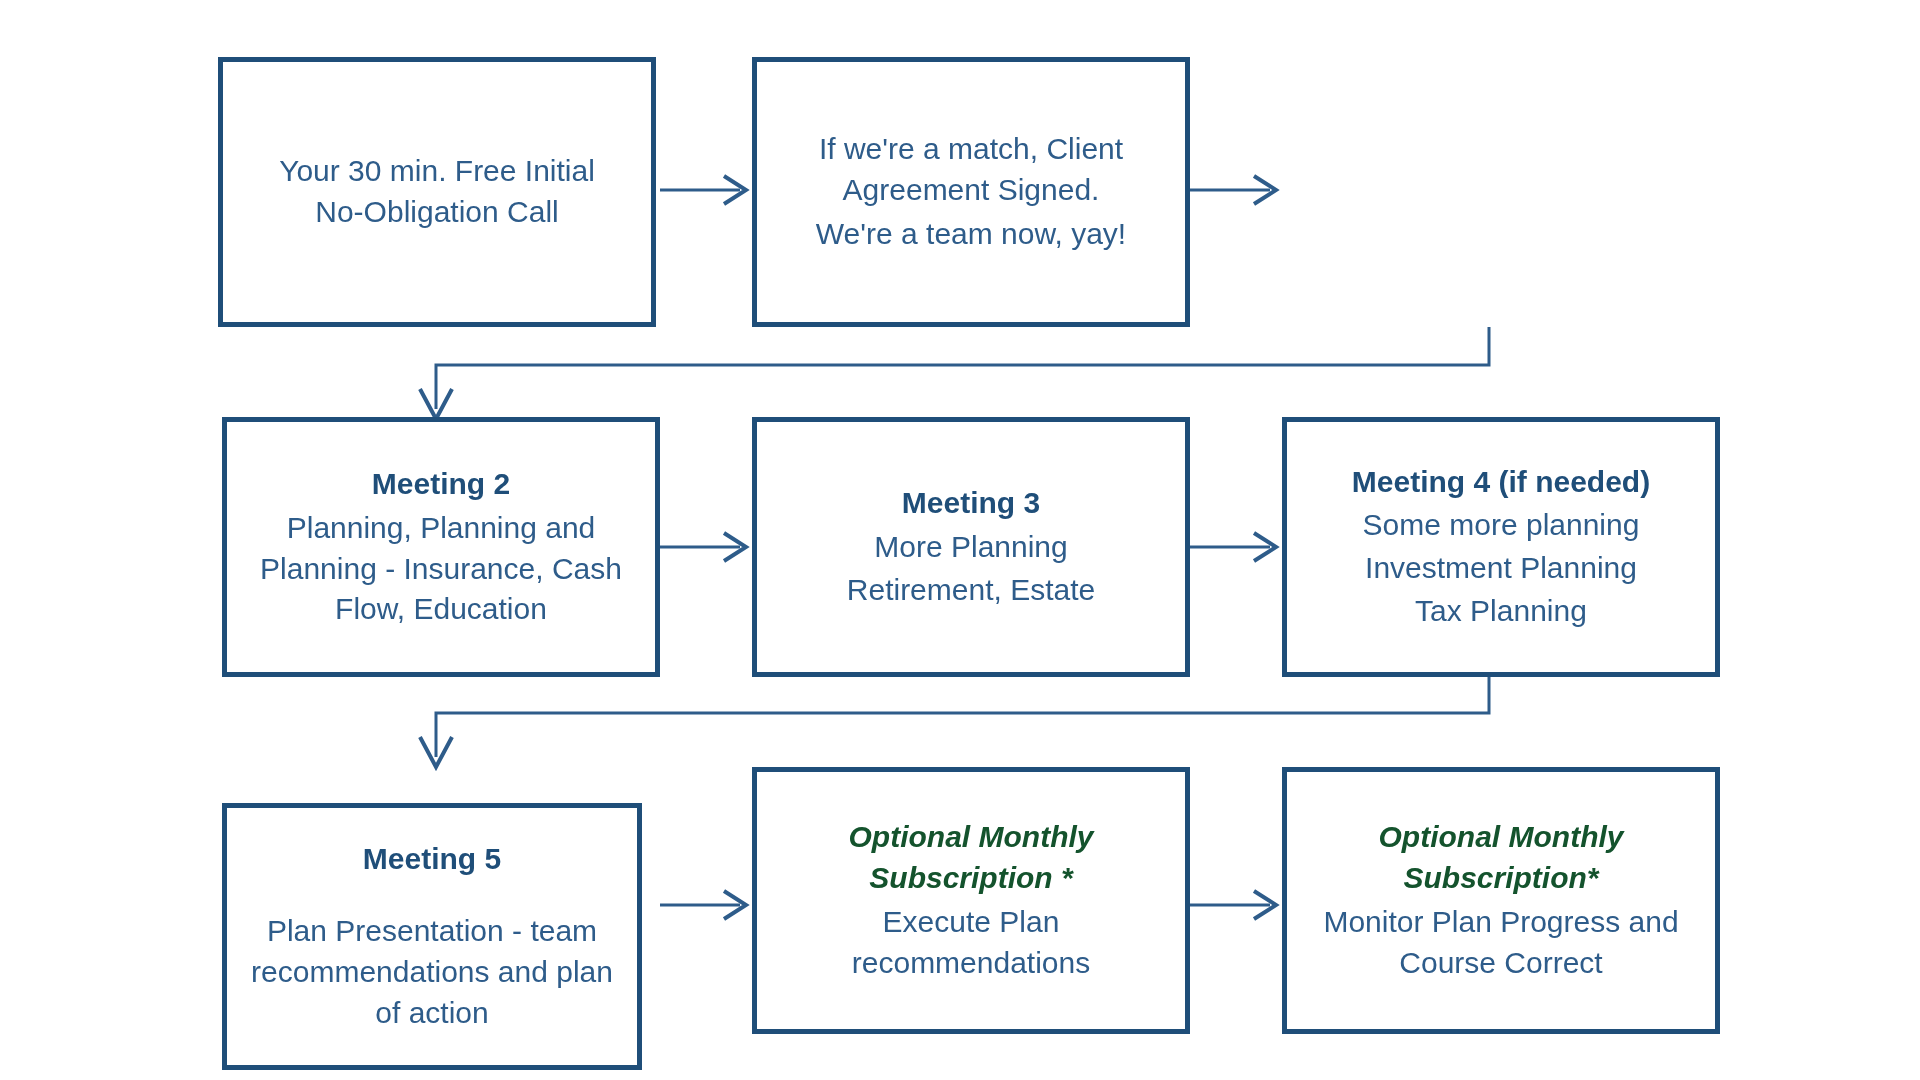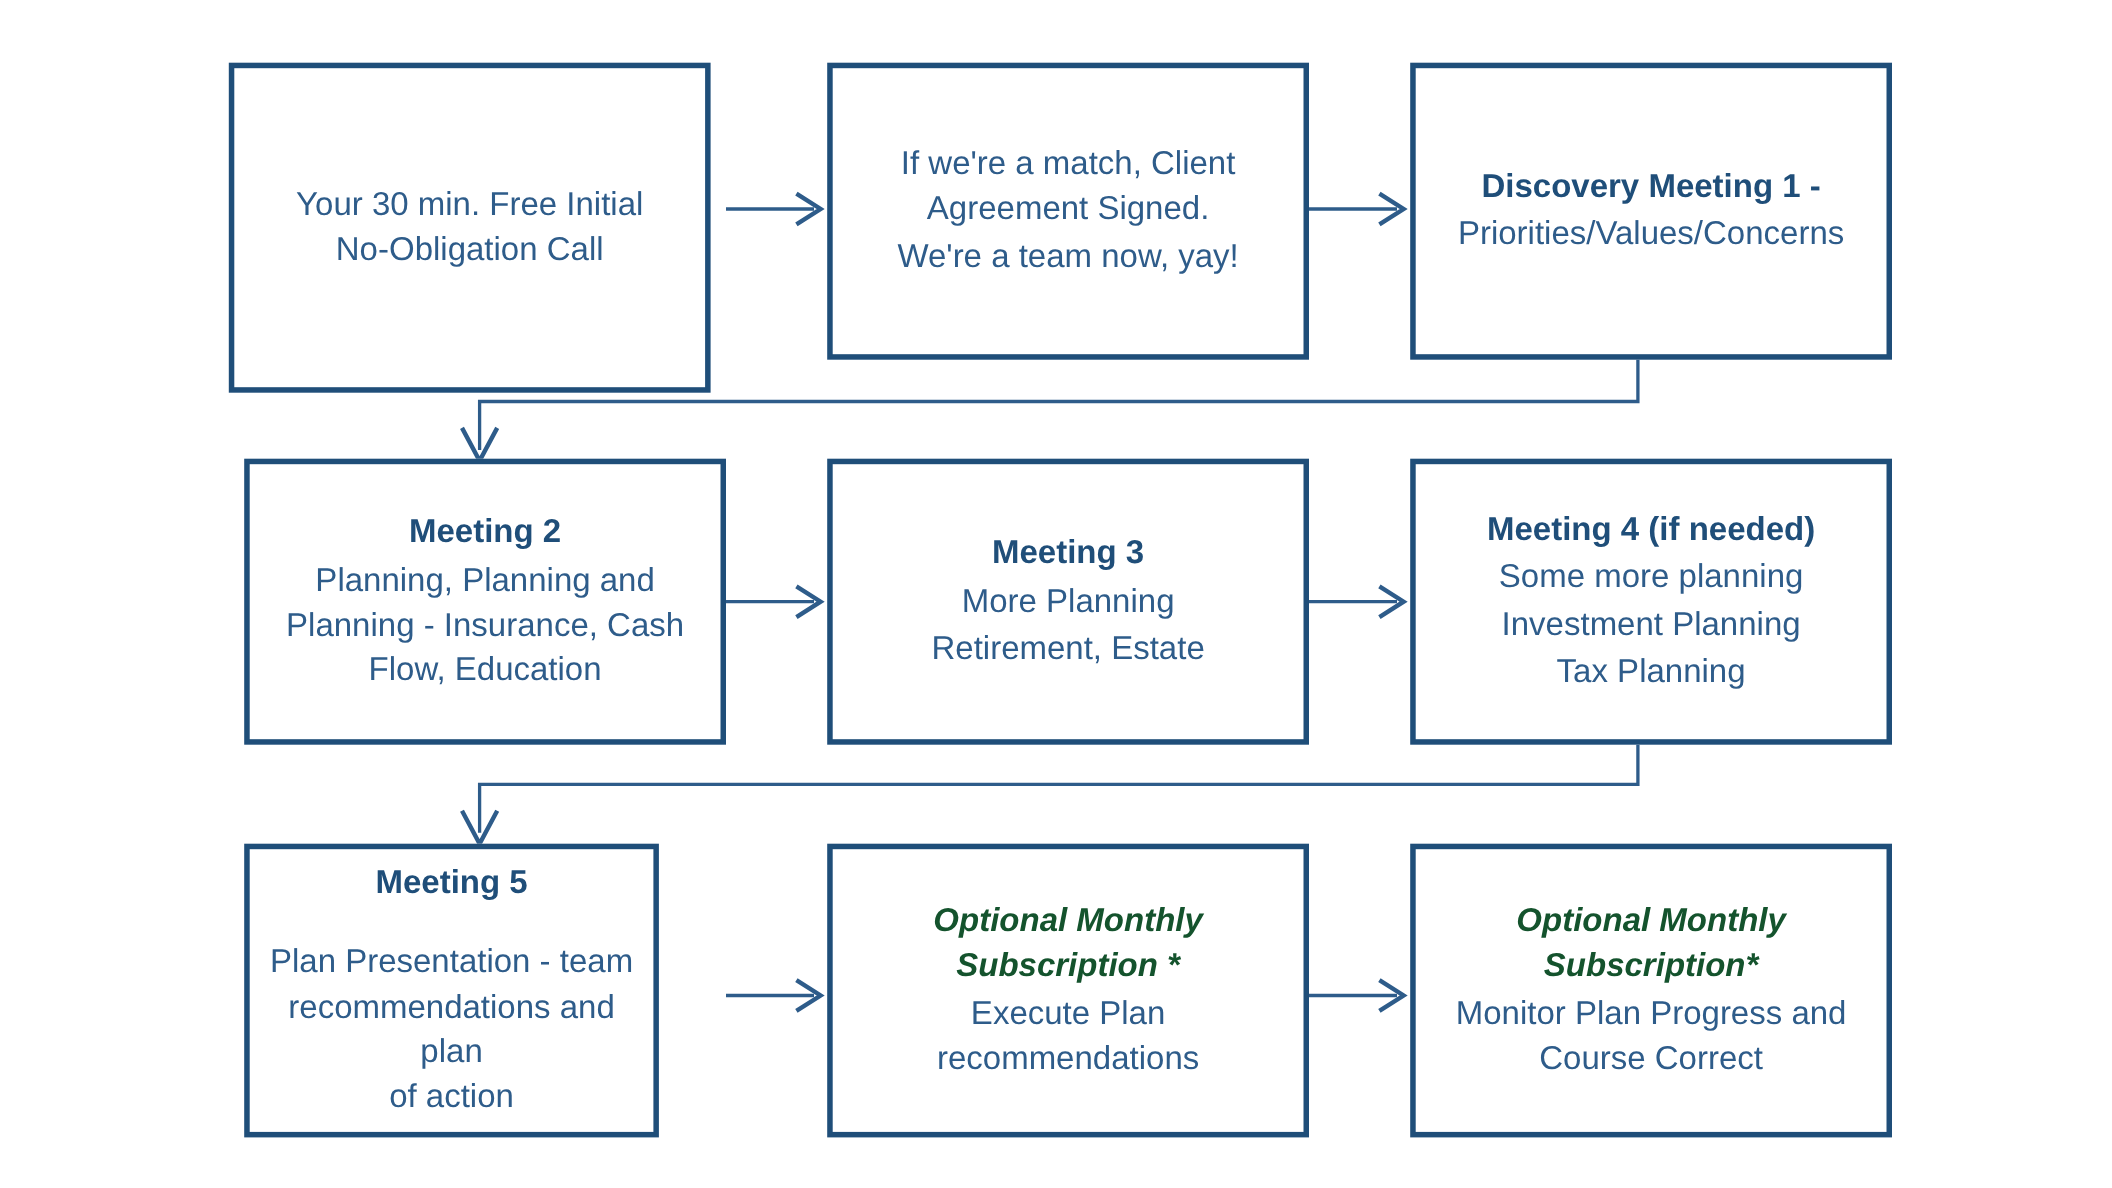--- a/index.html
+++ b/index.html
@@ -72,21 +72,21 @@
     position: absolute;
     display: block;
   }
   .arrow-wrap svg { display: block; overflow: visible; }
 </style>
 </head>
 <body>
 
 <div id="canvas">
 
-  <div class="node" style="left:208px; top:57px; width:438px; height:300px;">
+  <div class="node" style="left:218px; top:57px; width:438px; height:270px;">
     <span class="line">Your 30 min. Free Initial
 No-Obligation Call</span>
   </div>
 
   <div class="arrow-h" style="left:660px; top:170px; width:93px;">
     <svg width="93" height="40" viewBox="0 0 93 40" aria-hidden="true">
       <line x1="0" y1="20" x2="80" y2="20" stroke="#2E5C8A" stroke-width="3"></line>
       <polyline points="64,6 86,20 64,34" fill="none" stroke="#2E5C8A" stroke-width="4" stroke-linejoin="miter" stroke-linecap="butt"></polyline>
     </svg>
   </div>
@@ -97,24 +97,20 @@
     <span class="line gap">We're a team now, yay!</span>
   </div>
 
   <div class="arrow-h" style="left:1190px; top:170px; width:93px;">
     <svg width="93" height="40" viewBox="0 0 93 40" aria-hidden="true">
       <line x1="0" y1="20" x2="80" y2="20" stroke="#2E5C8A" stroke-width="3"></line>
       <polyline points="64,6 86,20 64,34" fill="none" stroke="#2E5C8A" stroke-width="4" stroke-linejoin="miter" stroke-linecap="butt"></polyline>
     </svg>
   </div>
 
-  <div class="node" style="left:1282px; top:57px; width:438px; height:270px;">
-    <span class="line head">Discovery Meeting 1 -</span>
-    <span class="line tight">Priorities/Values/Concerns</span>
-  </div>
 
   <div class="arrow-wrap" style="left:428px; top:327px; width:1065px; height:100px;">
     <svg width="1065" height="100" viewBox="0 0 1065 100" aria-hidden="true">
       <polyline points="1061,0 1061,38 8,38 8,82" fill="none" stroke="#2E5C8A" stroke-width="3"></polyline>
       <polyline points="-8,62 8,92 24,62" fill="none" stroke="#2E5C8A" stroke-width="4" stroke-linejoin="miter" stroke-linecap="butt"></polyline>
     </svg>
   </div>
 
   <div class="node" style="left:222px; top:417px; width:438px; height:260px;">
     <span class="line head">Meeting 2</span>
@@ -150,21 +146,21 @@
     <span class="line tight">Tax Planning</span>
   </div>
 
   <div class="arrow-wrap" style="left:428px; top:677px; width:1065px; height:100px;">
     <svg width="1065" height="100" viewBox="0 0 1065 100" aria-hidden="true">
       <polyline points="1061,0 1061,36 8,36 8,80" fill="none" stroke="#2E5C8A" stroke-width="3"></polyline>
       <polyline points="-8,60 8,90 24,60" fill="none" stroke="#2E5C8A" stroke-width="4" stroke-linejoin="miter" stroke-linecap="butt"></polyline>
     </svg>
   </div>
 
-  <div class="node" style="left:222px; top:767px; width:377px; height:267px;gap:28px;">
+  <div class="node" style="left:222px; top:803px; width:420px; height:267px;gap:28px;">
     <span class="line head">Meeting 5</span>
     <span class="line gap">Plan Presentation - team
 recommendations and plan
 of action</span>
   </div>
 
   <div class="arrow-h" style="left:660px; top:885px; width:93px;">
     <svg width="93" height="40" viewBox="0 0 93 40" aria-hidden="true">
       <line x1="0" y1="20" x2="80" y2="20" stroke="#2E5C8A" stroke-width="3"></line>
       <polyline points="64,6 86,20 64,34" fill="none" stroke="#2E5C8A" stroke-width="4" stroke-linejoin="miter" stroke-linecap="butt"></polyline>

